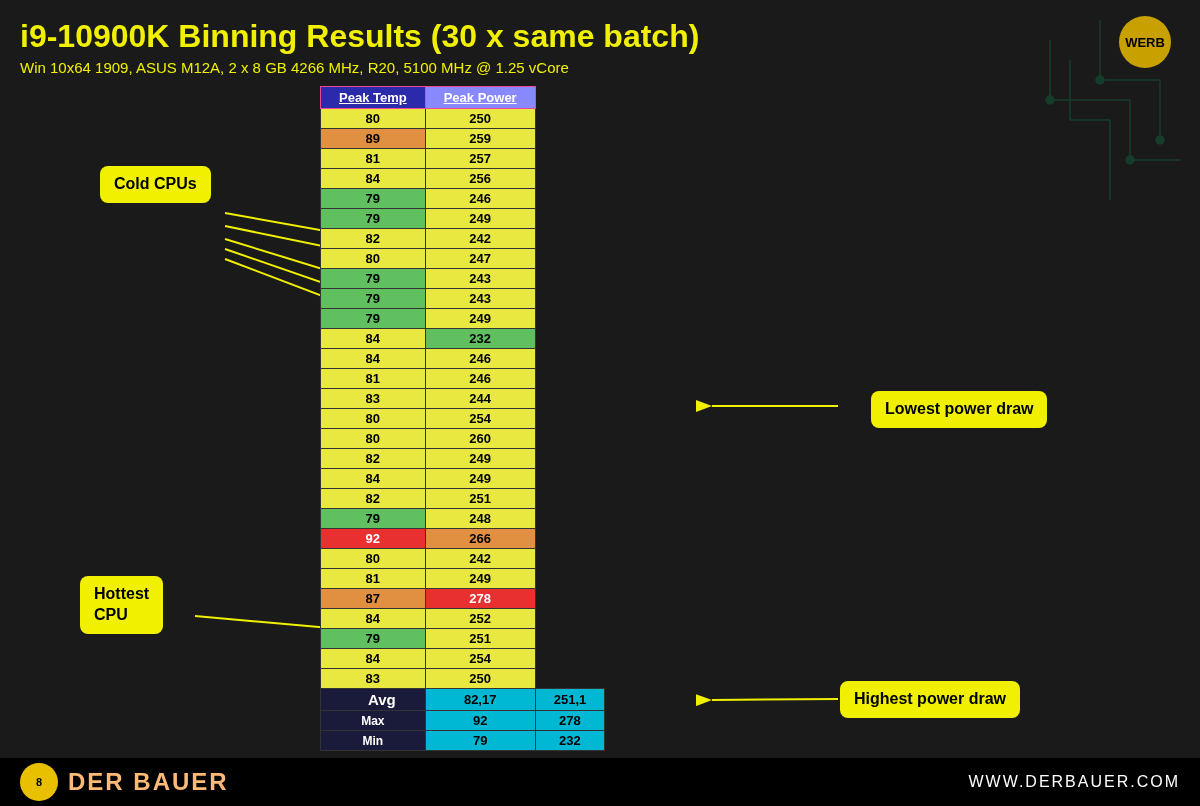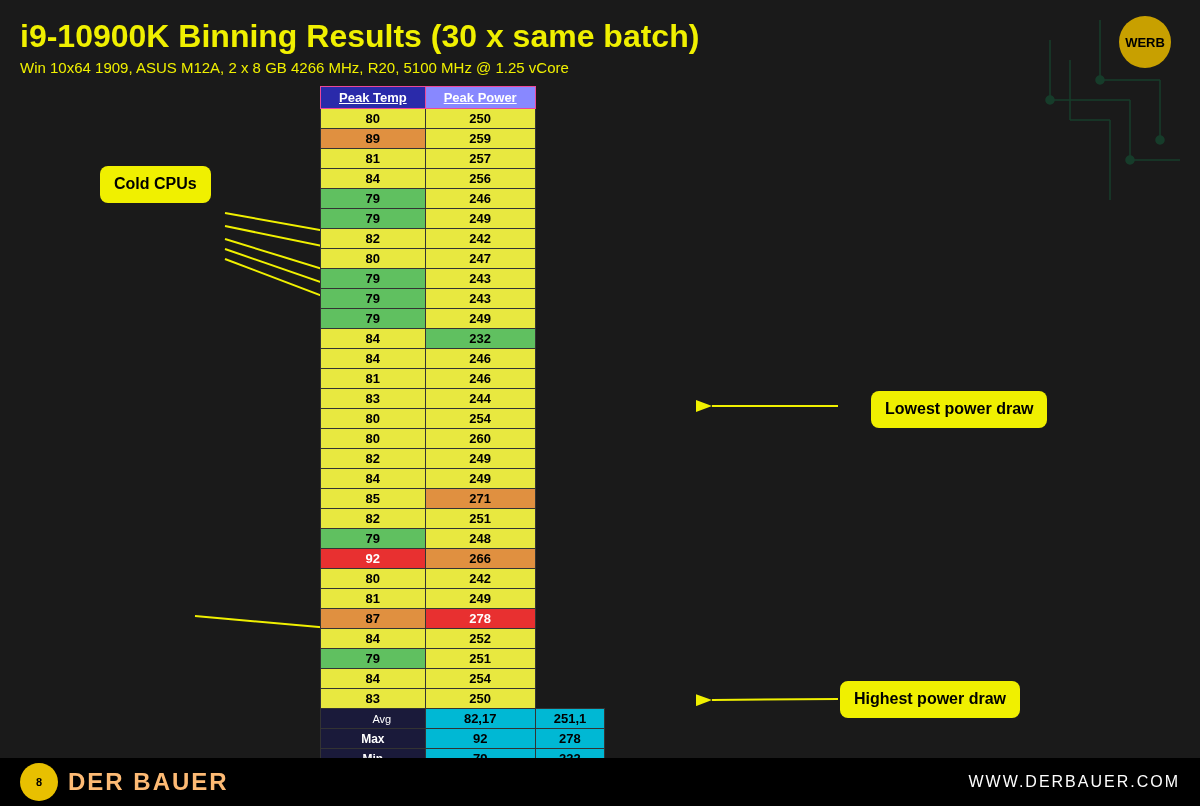--- a/index.html
+++ b/index.html
@@ -188,20 +188,22 @@
     <circle cx="200" cy="80" r="4" fill="#00ff88"></circle>
     <circle cx="260" cy="140" r="4" fill="#00ff88"></circle>
     <circle cx="150" cy="100" r="4" fill="#00ff88"></circle>
     <circle cx="230" cy="160" r="4" fill="#00ff88"></circle>
   </g>
 </svg>
 
 <div class="content-area">
 
   <div class="annotation-box" style="position:absolute; left:100px; top:80px;">Cold CPUs</div>
+  <div class="annotation-box" style="position:absolute; left:80px; top:490px; white-space:pre-line;">Hottest
+CPU</div>
 
   <div class="annotation-box" style="position:absolute; left:840px; top:305px;margin-left:31px;">Lowest power draw</div>
   <div class="annotation-box" style="position:absolute; left:840px; top:595px;">Highest power draw</div>
 
   <svg class="arrow-svg" style="position:absolute; left:0; top:0; width:1200px; height:760px; pointer-events:none;" viewBox="0 0 1200 760">
 
     <line x1="225" y1="127" x2="488" y2="174" stroke="#f0f000" stroke-width="2" marker-end="url(#arrowhead)"></line>
     <line x1="225" y1="140" x2="488" y2="194" stroke="#f0f000" stroke-width="2" marker-end="url(#arrowhead)"></line>
     <line x1="225" y1="153" x2="488" y2="234" stroke="#f0f000" stroke-width="2" marker-end="url(#arrowhead)"></line>
     <line x1="225" y1="163" x2="488" y2="254" stroke="#f0f000" stroke-width="2" marker-end="url(#arrowhead)"></line>
@@ -302,24 +304,20 @@
           </tr>
           <tr>
             <td class="temp-yellow">82</td>
             <td class="power-yellow">249</td>
           </tr>
           <tr>
             <td class="temp-yellow">84</td>
             <td class="power-yellow">249</td>
           </tr>
           <tr>
-            <td class="temp-yellow">85</td>
-            <td class="power-orange">271</td>
-          </tr>
-          <tr>
             <td class="temp-yellow">82</td>
             <td class="power-yellow">251</td>
           </tr>
           <tr>
             <td class="temp-green">79</td>
             <td class="power-yellow">248</td>
           </tr>
           <tr>
             <td class="temp-red">92</td>
             <td class="power-orange">266</td>
@@ -348,21 +346,21 @@
             <td class="temp-yellow">84</td>
             <td class="power-yellow">254</td>
           </tr>
           <tr>
             <td class="temp-yellow">83</td>
             <td class="power-yellow">250</td>
           </tr>
         </tbody>
       <tfoot id="table-foot">
       <tr class="avg-row">
-            <td class="avg-label" colspan="0" style="font-weight: normal; font-size: 11px; background: rgb(26, 26, 58) !important; color: white !important; padding-left: 36px;">Avg</td>
+            <td class="avg-label" colspan="0" style="font-weight: bold; font-size: 15px; background: rgb(26, 26, 58) !important; color: white !important; padding-left: 36px;">Avg</td>
             <td>82,17</td>
             <td>251,1</td>
           </tr>
           <tr class="avg-row">
             <td class="avg-label" colspan="0" style="font-weight: bold; font-size: 12px; background: rgb(26, 26, 58) !important; color: white !important;">Max</td>
             <td>92</td>
             <td>278</td>
           </tr>
           <tr class="avg-row">
             <td class="avg-label" colspan="0" style="font-weight: bold; font-size: 12px; background: rgb(26, 26, 58) !important; color: white !important;">Min</td>

